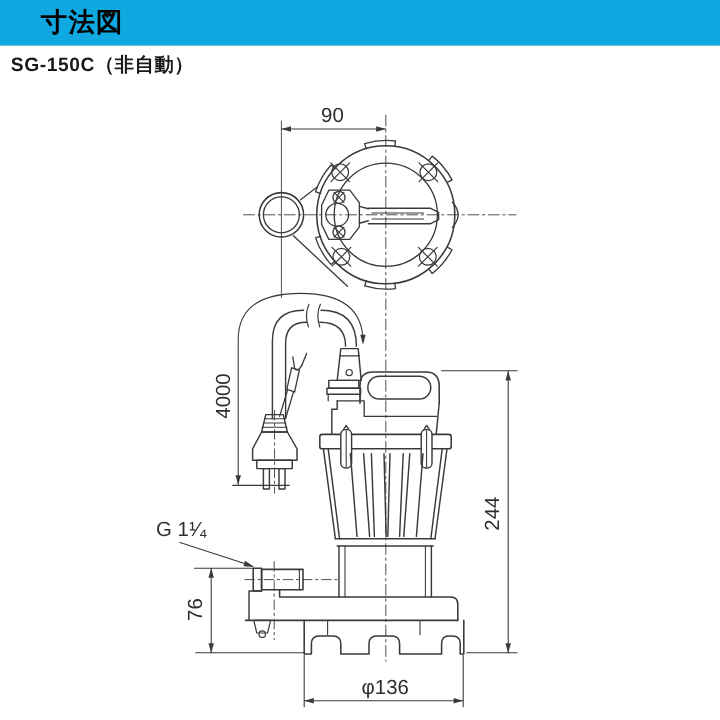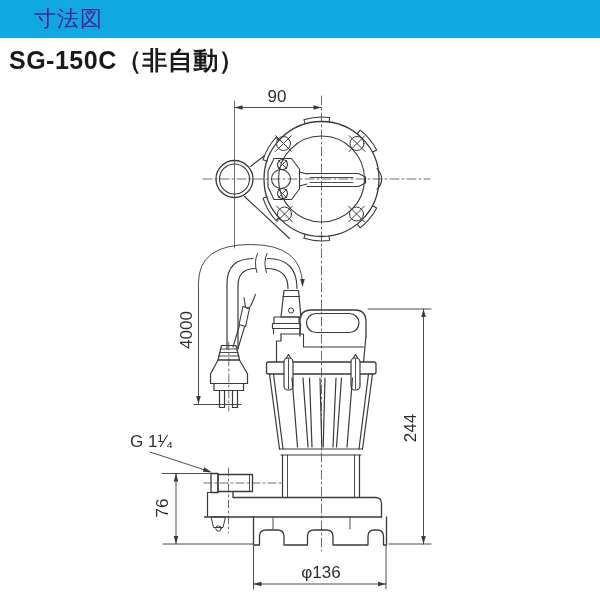--- a/index.html
+++ b/index.html
@@ -1,21 +1,21 @@
 <!DOCTYPE html>
 <html><head>
 <meta charset="utf-8">
 <style>
   html,body{margin:0;padding:0;width:600px;height:600px;background:#fff;overflow:hidden;
     font-family:"Liberation Sans",sans-serif;}
   .stage{position:relative;width:600px;height:600px;background:#fff;}
   .header{position:absolute;top:0;left:0;width:600px;height:38px;background:#0FA8E1;
-    color:#4c1d95;font-size:22px;font-weight:normal;line-height:38px;padding-left:34px;
+    color:#000000;font-size:22px;font-weight:bold;line-height:38px;padding-left:34px;
     box-sizing:border-box;letter-spacing:1px;}
-  .model-title{position:absolute;top:44px;left:9px;color:#1a1a1a;font-size:25px;
+  .model-title{position:absolute;top:44px;left:9px;color:#1a1a1a;font-size:16px;
     font-weight:600;letter-spacing:0.5px;}
   svg{position:absolute;top:0;left:0;}
   svg text{font-family:"Liberation Sans",sans-serif;fill:#2e2e2e;}
   .dimtxt{font-size:17px;}
   .lbl{font-size:17px;}
 </style>
 </head>
 <body>
 
 <div class="stage">

